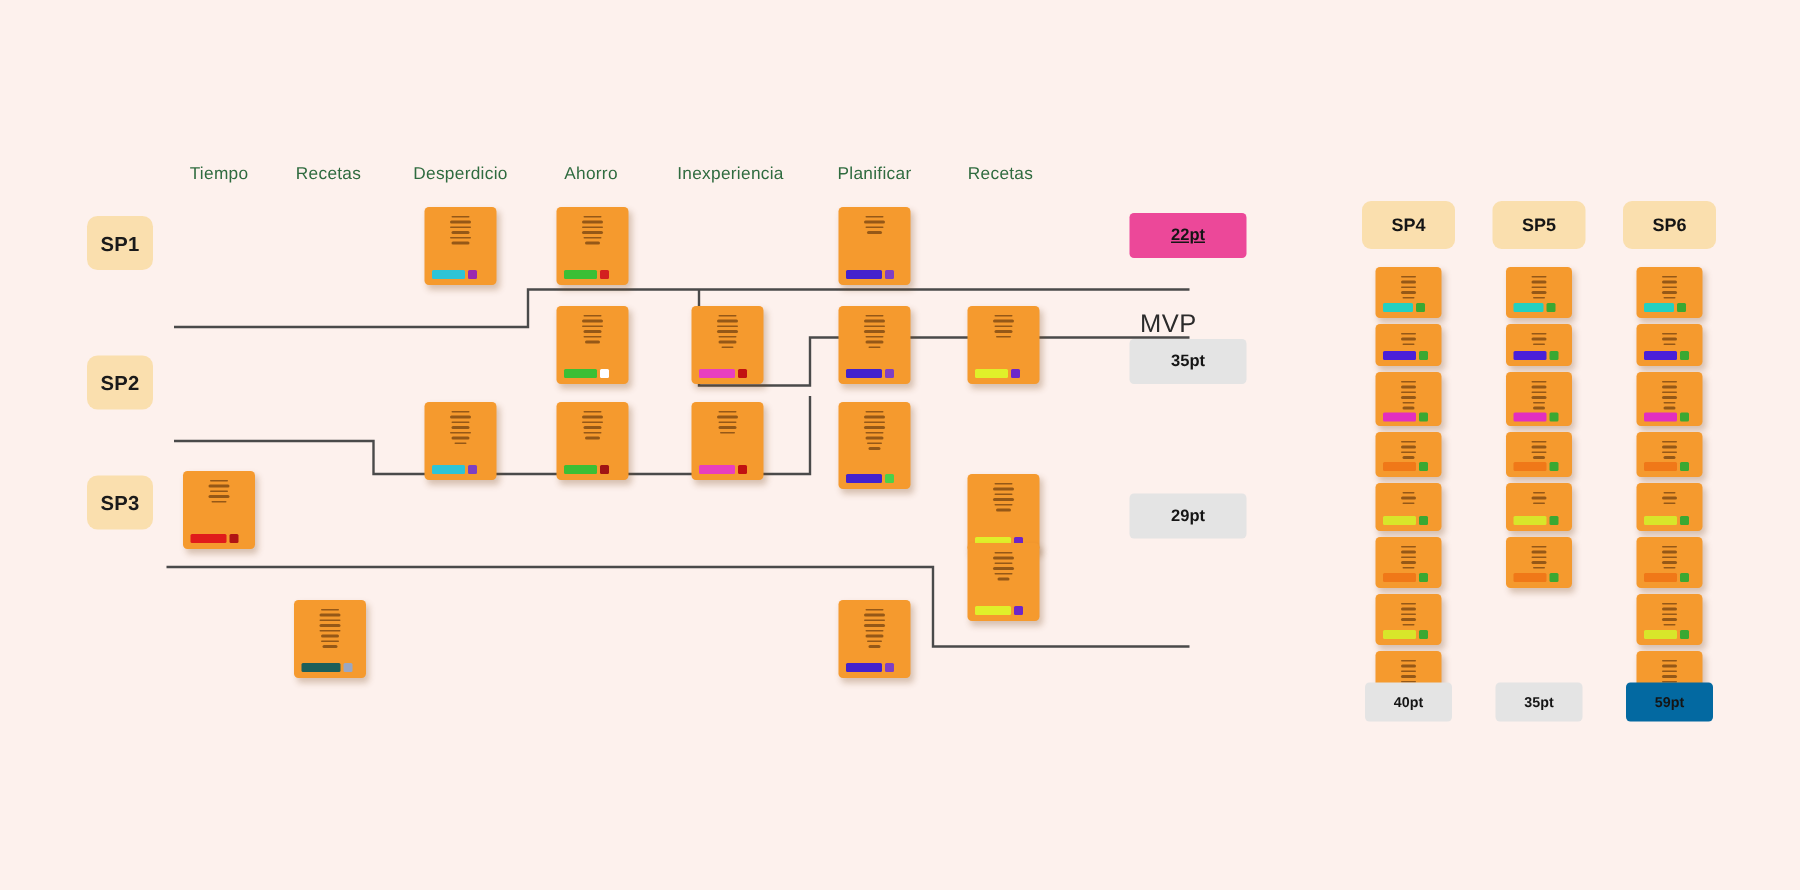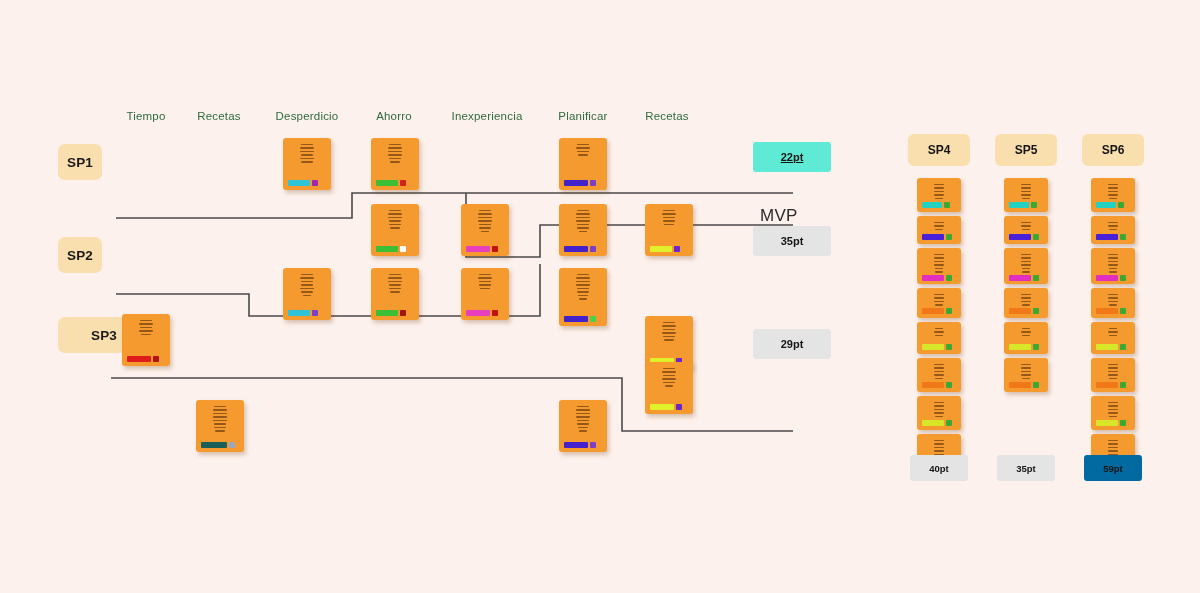--- a/index.html
+++ b/index.html
@@ -107,22 +107,22 @@
     </svg>
 <div class="col-head" style="left: 146px; color: rgb(47, 107, 63);">Tiempo</div>
     <div class="col-head" style="left: 219px; color: rgb(47, 107, 63);">Recetas</div>
     <div class="col-head" style="left: 307px; color: rgb(47, 107, 63);">Desperdicio</div>
     <div class="col-head" style="left: 394px; color: rgb(47, 107, 63);">Ahorro</div>
     <div class="col-head" style="left: 487px; color: rgb(47, 107, 63);">Inexperiencia</div>
     <div class="col-head" style="left: 583px; color: rgb(47, 107, 63);">Planificar</div>
     <div class="col-head" style="left: 667px; color: rgb(47, 107, 63);">Recetas</div>
     <div class="sp-chip" style="left: 58px; top: 144px; background: rgb(250, 223, 174);">SP1</div>
     <div class="sp-chip" style="left: 58px; top: 237px; background: rgb(250, 223, 174);">SP2</div>
-    <div class="sp-chip" style="left: 58px; top: 317px; background: rgb(250, 223, 174); padding-left: 24px;">SP3</div>
-    <div class="pt-badge" style="left: 753px; top: 142px; background: #5eead4; text-decoration: underline;">22pt</div>
+    <div class="sp-chip" style="left: 58px; top: 317px; background: rgb(250, 223, 174);">SP3</div>
+    <div class="pt-badge" style="left: 753px; top: 142px; background: #ec4899; text-decoration: underline;">22pt</div>
     <div class="pt-badge" style="left: 753px; top: 226px; background: rgb(228, 228, 228);">35pt</div>
     <div class="pt-badge" style="left: 753px; top: 329px; background: rgb(228, 228, 228);">29pt</div>
     <div class="mvp-label" style="left: 760px; top: 206px;">MVP</div>
     <div class="note" style="left: 283px; top: 138px; width: 48px; height: 52px; background: rgb(245, 154, 46);">
       <div class="body">
         <div class="lines">
           <i style="width: 30%;"></i>
           <i style="width: 34%;"></i>
           <i style="width: 36%;"></i>
           <i style="width: 32%;"></i>

